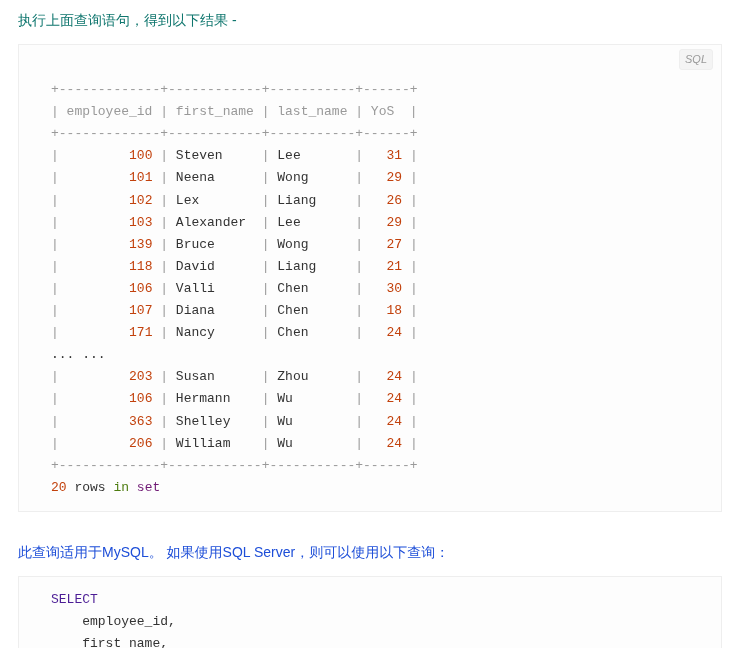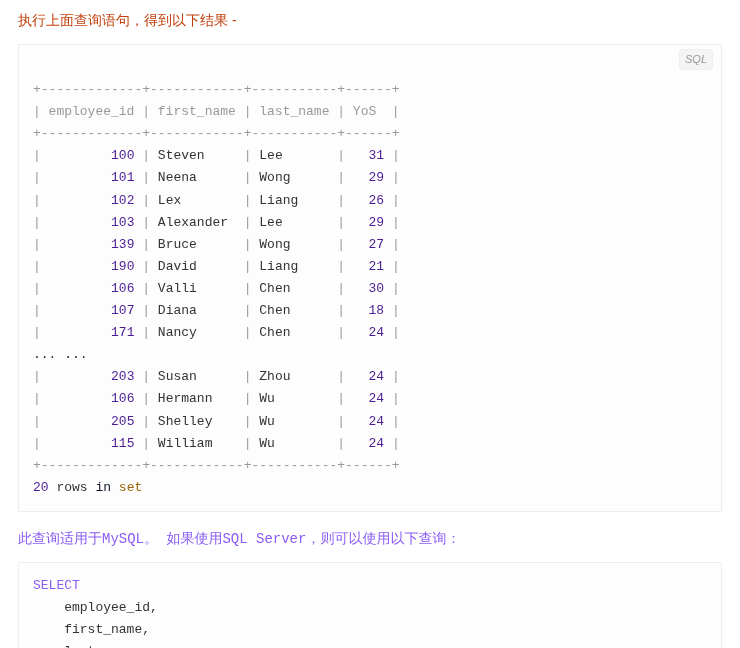--- a/index.html
+++ b/index.html
@@ -4,77 +4,77 @@
   <style>
     * { margin: 0; padding: 0; box-sizing: border-box; }
     body {
       font-family: -apple-system, BlinkMacSystemFont, "Segoe UI", "PingFang SC", "Microsoft YaHei", sans-serif;
       font-size: 14px;
       color: #333;
       background: #fff;
       padding: 12px 18px;
       width: 740px;
     }
-    .intro { margin-bottom: 14px; color: #c2410c; }
+    .intro { margin-bottom: 14px; color: #0f766e; }
     .code-block {
       position: relative;
       background: #fdfdfd;
       border: 1px solid #eee;
-      padding: 12px 14px;
+      padding: 12px 32px;
       font-family: Consolas, "Courier New", monospace;
       font-size: 13px;
       line-height: 1.7;
       white-space: pre;
       color: #333;
-      margin-bottom: 18px;
+      margin-bottom: 32px;
     }
     .lang-badge {
       position: absolute;
       top: 4px;
       right: 8px;
       font-size: 11px;
       color: #999;
       font-style: italic;
       background: #f4f4f4;
       padding: 0 5px;
       border-radius: 3px;
       border: 1px solid #eee;
       font-family: -apple-system, sans-serif;
     }
     .border-line { color: #999; }
     .pipe { color: #999; }
-    .num { color: #4c1d95; }
-    .kw { color: #8b5cf6; }
-    .in-kw { color: #0f172a; }
-    .set-kw { color: #a16207; }
-    .footer-text { color: #8b5cf6; margin-top: 14px; margin-bottom: 14px; font-family: Liberation Mono, monospace; }
+    .num { color: #c2410c; }
+    .kw { color: #4c1d95; }
+    .in-kw { color: #4d7c0f; }
+    .set-kw { color: #701a75; }
+    .footer-text { color: #1d4ed8; margin-top: 14px; margin-bottom: 14px; }
   </style>
 </head>
 <body>
 
 <p class="intro">执行上面查询语句，得到以下结果 -</p>
 
 <div class="code-block">
 <span class="lang-badge">SQL</span><span id="table-out"><span class="border-line">+-------------+------------+-----------+------+</span>
 <span class="pipe">| employee_id | first_name | last_name | YoS  |</span>
 <span class="border-line">+-------------+------------+-----------+------+</span>
 <span class="pipe">|</span>         <span class="num">100</span> <span class="pipe">|</span> Steven     <span class="pipe">|</span> Lee       <span class="pipe">|</span>   <span class="num">31</span> <span class="pipe">|</span>
 <span class="pipe">|</span>         <span class="num">101</span> <span class="pipe">|</span> Neena      <span class="pipe">|</span> Wong      <span class="pipe">|</span>   <span class="num">29</span> <span class="pipe">|</span>
 <span class="pipe">|</span>         <span class="num">102</span> <span class="pipe">|</span> Lex        <span class="pipe">|</span> Liang     <span class="pipe">|</span>   <span class="num">26</span> <span class="pipe">|</span>
 <span class="pipe">|</span>         <span class="num">103</span> <span class="pipe">|</span> Alexander  <span class="pipe">|</span> Lee       <span class="pipe">|</span>   <span class="num">29</span> <span class="pipe">|</span>
 <span class="pipe">|</span>         <span class="num">139</span> <span class="pipe">|</span> Bruce      <span class="pipe">|</span> Wong      <span class="pipe">|</span>   <span class="num">27</span> <span class="pipe">|</span>
-<span class="pipe">|</span>         <span class="num">190</span> <span class="pipe">|</span> David      <span class="pipe">|</span> Liang     <span class="pipe">|</span>   <span class="num">21</span> <span class="pipe">|</span>
+<span class="pipe">|</span>         <span class="num">118</span> <span class="pipe">|</span> David      <span class="pipe">|</span> Liang     <span class="pipe">|</span>   <span class="num">21</span> <span class="pipe">|</span>
 <span class="pipe">|</span>         <span class="num">106</span> <span class="pipe">|</span> Valli      <span class="pipe">|</span> Chen      <span class="pipe">|</span>   <span class="num">30</span> <span class="pipe">|</span>
 <span class="pipe">|</span>         <span class="num">107</span> <span class="pipe">|</span> Diana      <span class="pipe">|</span> Chen      <span class="pipe">|</span>   <span class="num">18</span> <span class="pipe">|</span>
 <span class="pipe">|</span>         <span class="num">171</span> <span class="pipe">|</span> Nancy      <span class="pipe">|</span> Chen      <span class="pipe">|</span>   <span class="num">24</span> <span class="pipe">|</span>
 ... ...
 <span class="pipe">|</span>         <span class="num">203</span> <span class="pipe">|</span> Susan      <span class="pipe">|</span> Zhou      <span class="pipe">|</span>   <span class="num">24</span> <span class="pipe">|</span>
 <span class="pipe">|</span>         <span class="num">106</span> <span class="pipe">|</span> Hermann    <span class="pipe">|</span> Wu        <span class="pipe">|</span>   <span class="num">24</span> <span class="pipe">|</span>
-<span class="pipe">|</span>         <span class="num">205</span> <span class="pipe">|</span> Shelley    <span class="pipe">|</span> Wu        <span class="pipe">|</span>   <span class="num">24</span> <span class="pipe">|</span>
-<span class="pipe">|</span>         <span class="num">115</span> <span class="pipe">|</span> William    <span class="pipe">|</span> Wu        <span class="pipe">|</span>   <span class="num">24</span> <span class="pipe">|</span>
+<span class="pipe">|</span>         <span class="num">363</span> <span class="pipe">|</span> Shelley    <span class="pipe">|</span> Wu        <span class="pipe">|</span>   <span class="num">24</span> <span class="pipe">|</span>
+<span class="pipe">|</span>         <span class="num">206</span> <span class="pipe">|</span> William    <span class="pipe">|</span> Wu        <span class="pipe">|</span>   <span class="num">24</span> <span class="pipe">|</span>
 <span class="border-line">+-------------+------------+-----------+------+</span>
 <span class="num">20</span> rows <span class="in-kw">in</span><span class="set-kw"> set</span></span></div>
 
 <p class="footer-text">此查询适用于MySQL。 如果使用SQL Server，则可以使用以下查询：</p>
 
 <div class="code-block"><span id="sql2-out"><span class="kw">SELECT</span>
     employee_id,
     first_name,
     last_name,
     (, hire_date,)

